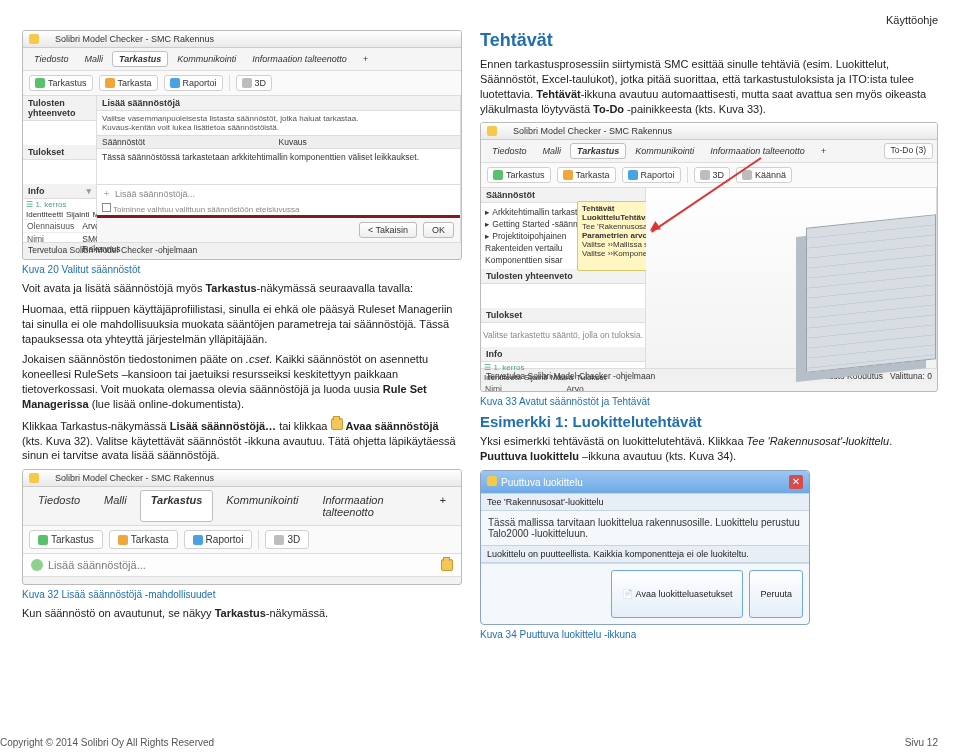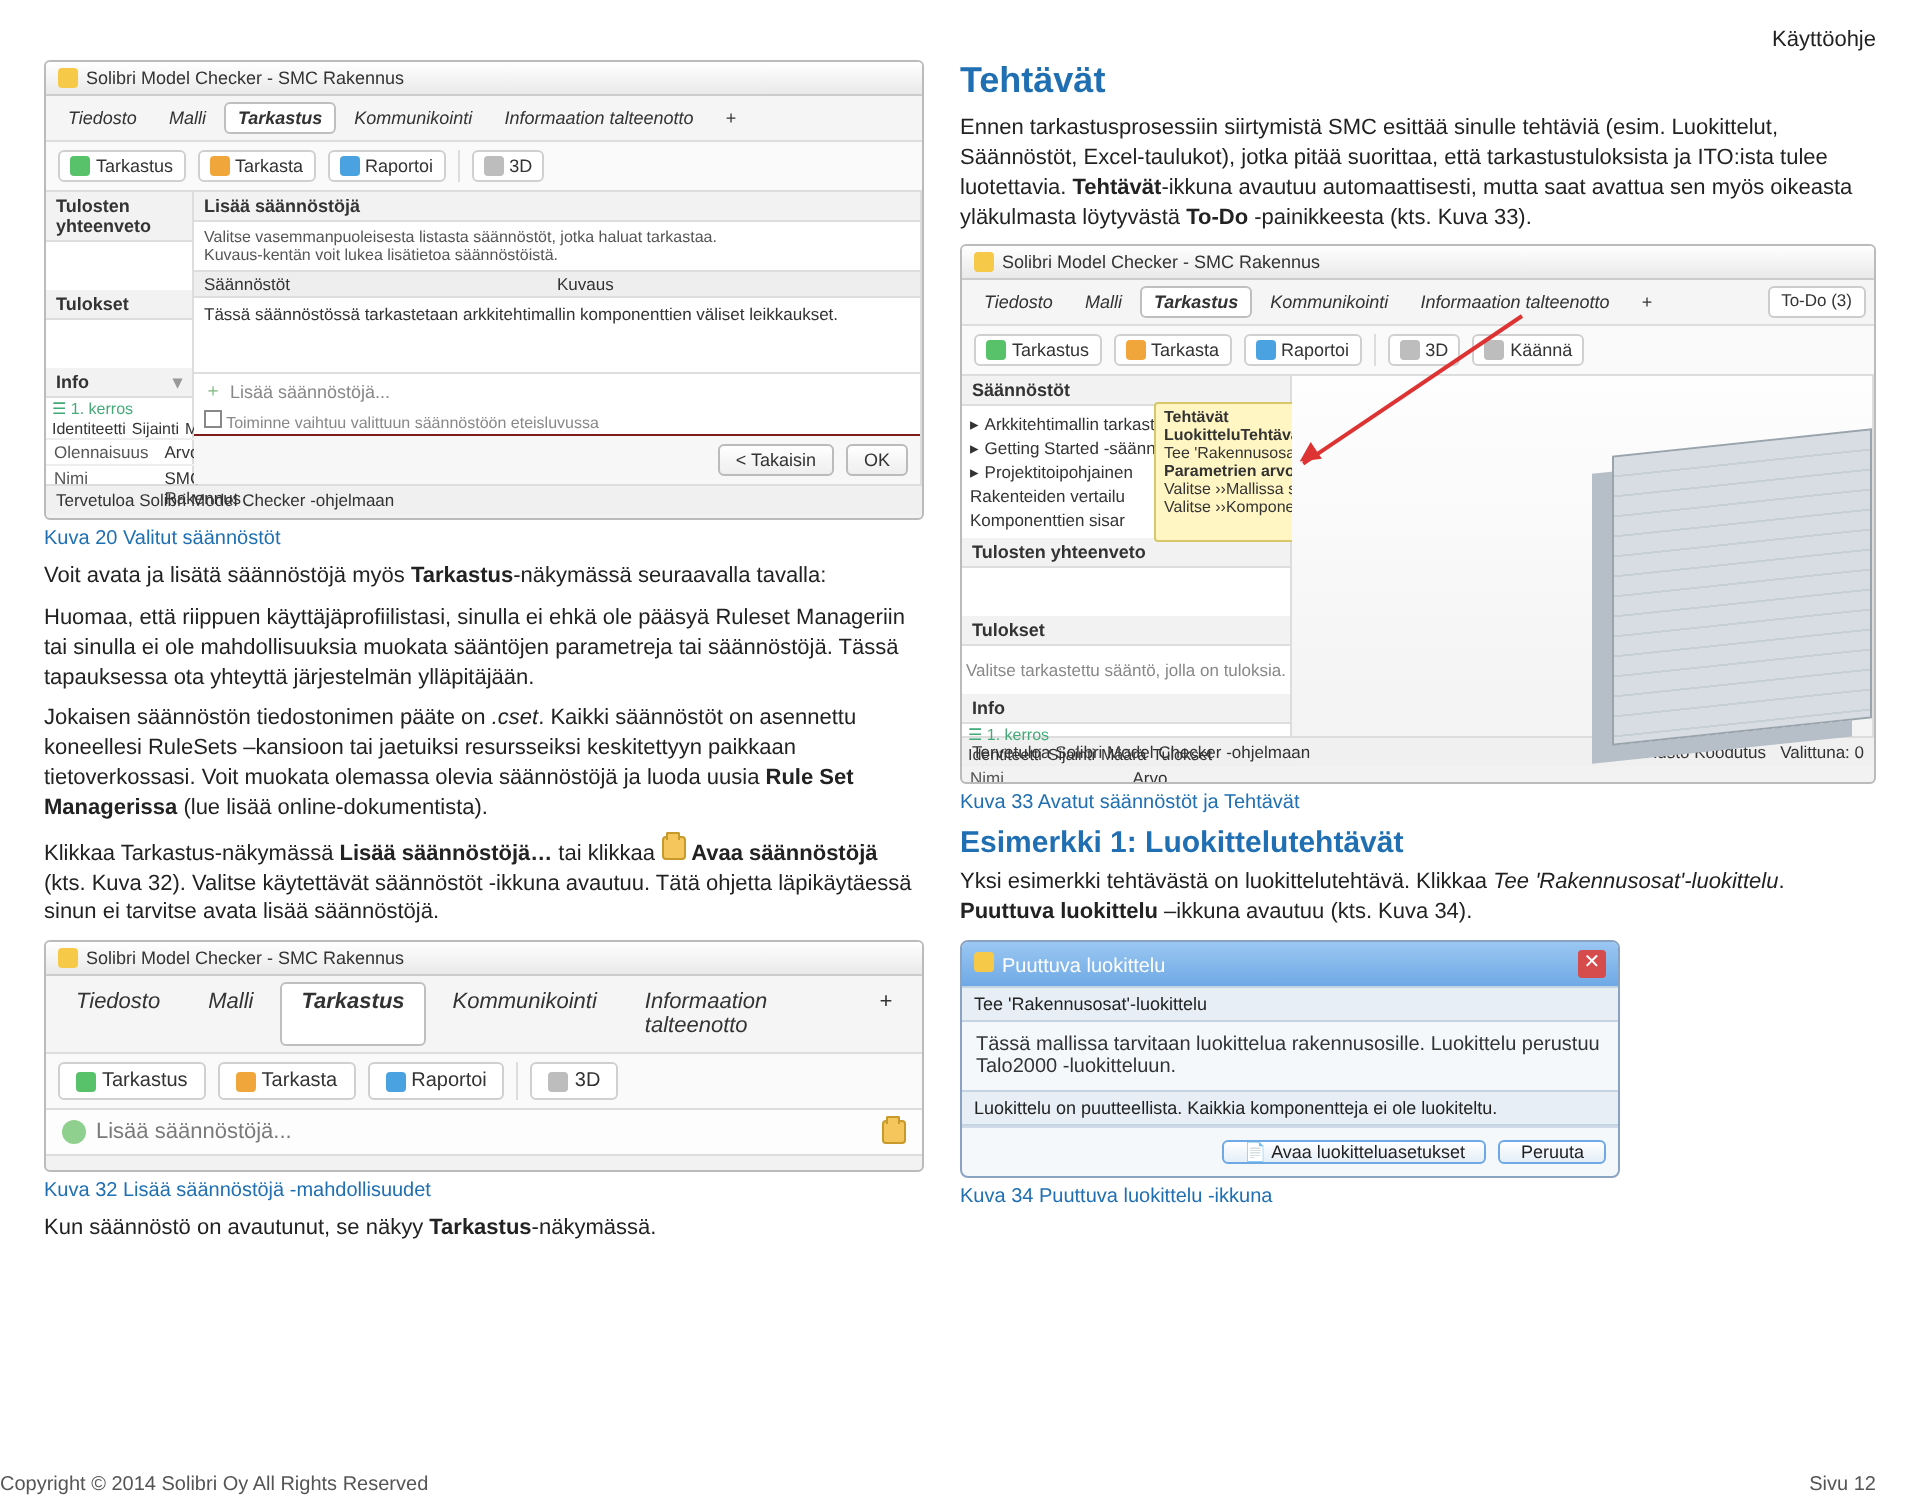--- a/index.html
+++ b/index.html
@@ -53,21 +53,21 @@
     color: #333;
     border-radius: 3px;
     overflow: hidden;
     margin-bottom: 4px;
   }
   .smc-title {
     background: linear-gradient(#fff, #e9e9e9);
     padding: 3px 6px;
     display: flex;
     align-items: center;
-    gap: 4px;
+    gap: 16px;
     border-bottom: 1px solid #ccc;
   }
   .smc-title .sq { width: 10px; height: 10px; background: #f7c948; border-radius: 2px; }
   .smc-menu {
     display: flex;
     gap: 2px;
     padding: 3px 4px;
     background: #f5f5f5;
     border-bottom: 1px solid #ddd;
   }
@@ -120,21 +120,21 @@
     background: #f2f2f2;
     border-bottom: 1px solid #ddd;
     display: flex; justify-content: space-between;
   }
   .tree { padding: 3px 4px; }
   .tree .row { display:flex; align-items:center; gap:3px; white-space:nowrap; font-size:8.5px; padding:1px 0; }
   .tree .sel { background: #cfe6ff; }
   .chk { width: 9px; height: 9px; border: 1px solid #888; background: #fff; display:inline-block; }
   .chk.on::after{content:"✓"; font-size:8px; line-height:9px; display:block; text-align:center; color:#2a7; }
 
-  .footer-btns { display:flex; gap:6px; padding:4px 6px; border-top:1px solid #7f1d1d; background:#f7f7f7; justify-content:flex-end;}
+  .footer-btns { display:flex; gap:6px; padding:4px 6px; border-top:3px solid #7f1d1d; background:#f7f7f7; justify-content:flex-end;}
   .btn { padding:2px 8px; border:1px solid #bbb; border-radius:3px; background:linear-gradient(#fff,#eee); font-size:9px;}
 
   .panel-body-fill { min-height: 24px; background:#fff; display:flex; align-items:center; justify-content:center; color:#888; font-size:8.5px;}
 
   .kv-table { width:100%; font-size:8.5px; border-collapse:collapse; }
   .kv-table td { border-top:1px solid #eee; padding:1px 4px; vertical-align:top;}
   .kv-table td:first-child{color:#555;}
 
   .statusbar { padding:2px 5px; font-size:8.5px; background:#f0f0f0; border-top:1px solid #ddd;}
 
@@ -165,21 +165,21 @@
     font-size:10px; width:330px; margin-bottom:4px; background:#f4f8fb;
   }
   .dlg-title {
     background:linear-gradient(#9bc7f2,#6ea9e5); color:#fff;
     padding:4px 6px; display:flex; justify-content:space-between; align-items:center;
   }
   .dlg-title .xbtn{ width:14px;height:14px;background:#d64b4b;color:#fff;border-radius:2px;text-align:center;line-height:14px;font-size:10px;}
   .dlg-body{padding:6px 7px;color:#333;}
   .dlg-sub{background:#e7eef5;padding:3px 6px;font-size:9px;border-top:1px solid #c5d4e3;border-bottom:1px solid #c5d4e3;}
   .dlg-foot{display:flex;justify-content:flex-end;gap:6px;padding:6px;border-top:1px solid #d0dbe7;}
-  .dbtn{padding:0 10px;border:1px solid #6ea9e5;border-radius:3px;background:linear-gradient(#fff,#e4eef8);font-size:9px;}
+  .dbtn{padding:18px 10px;border:1px solid #6ea9e5;border-radius:3px;background:linear-gradient(#fff,#e4eef8);font-size:9px;}
 
   
   .tooltip {
     position:absolute; background:#fff6c4; border:1px solid #d8c86a;
     font-size:8px; padding:2px 4px; border-radius:2px; white-space:nowrap;
   }
   .arrow-line{
     position:absolute; width:120px; height:2px; background:#d33;
     transform-origin:left center; transform:rotate(22deg);
   }

